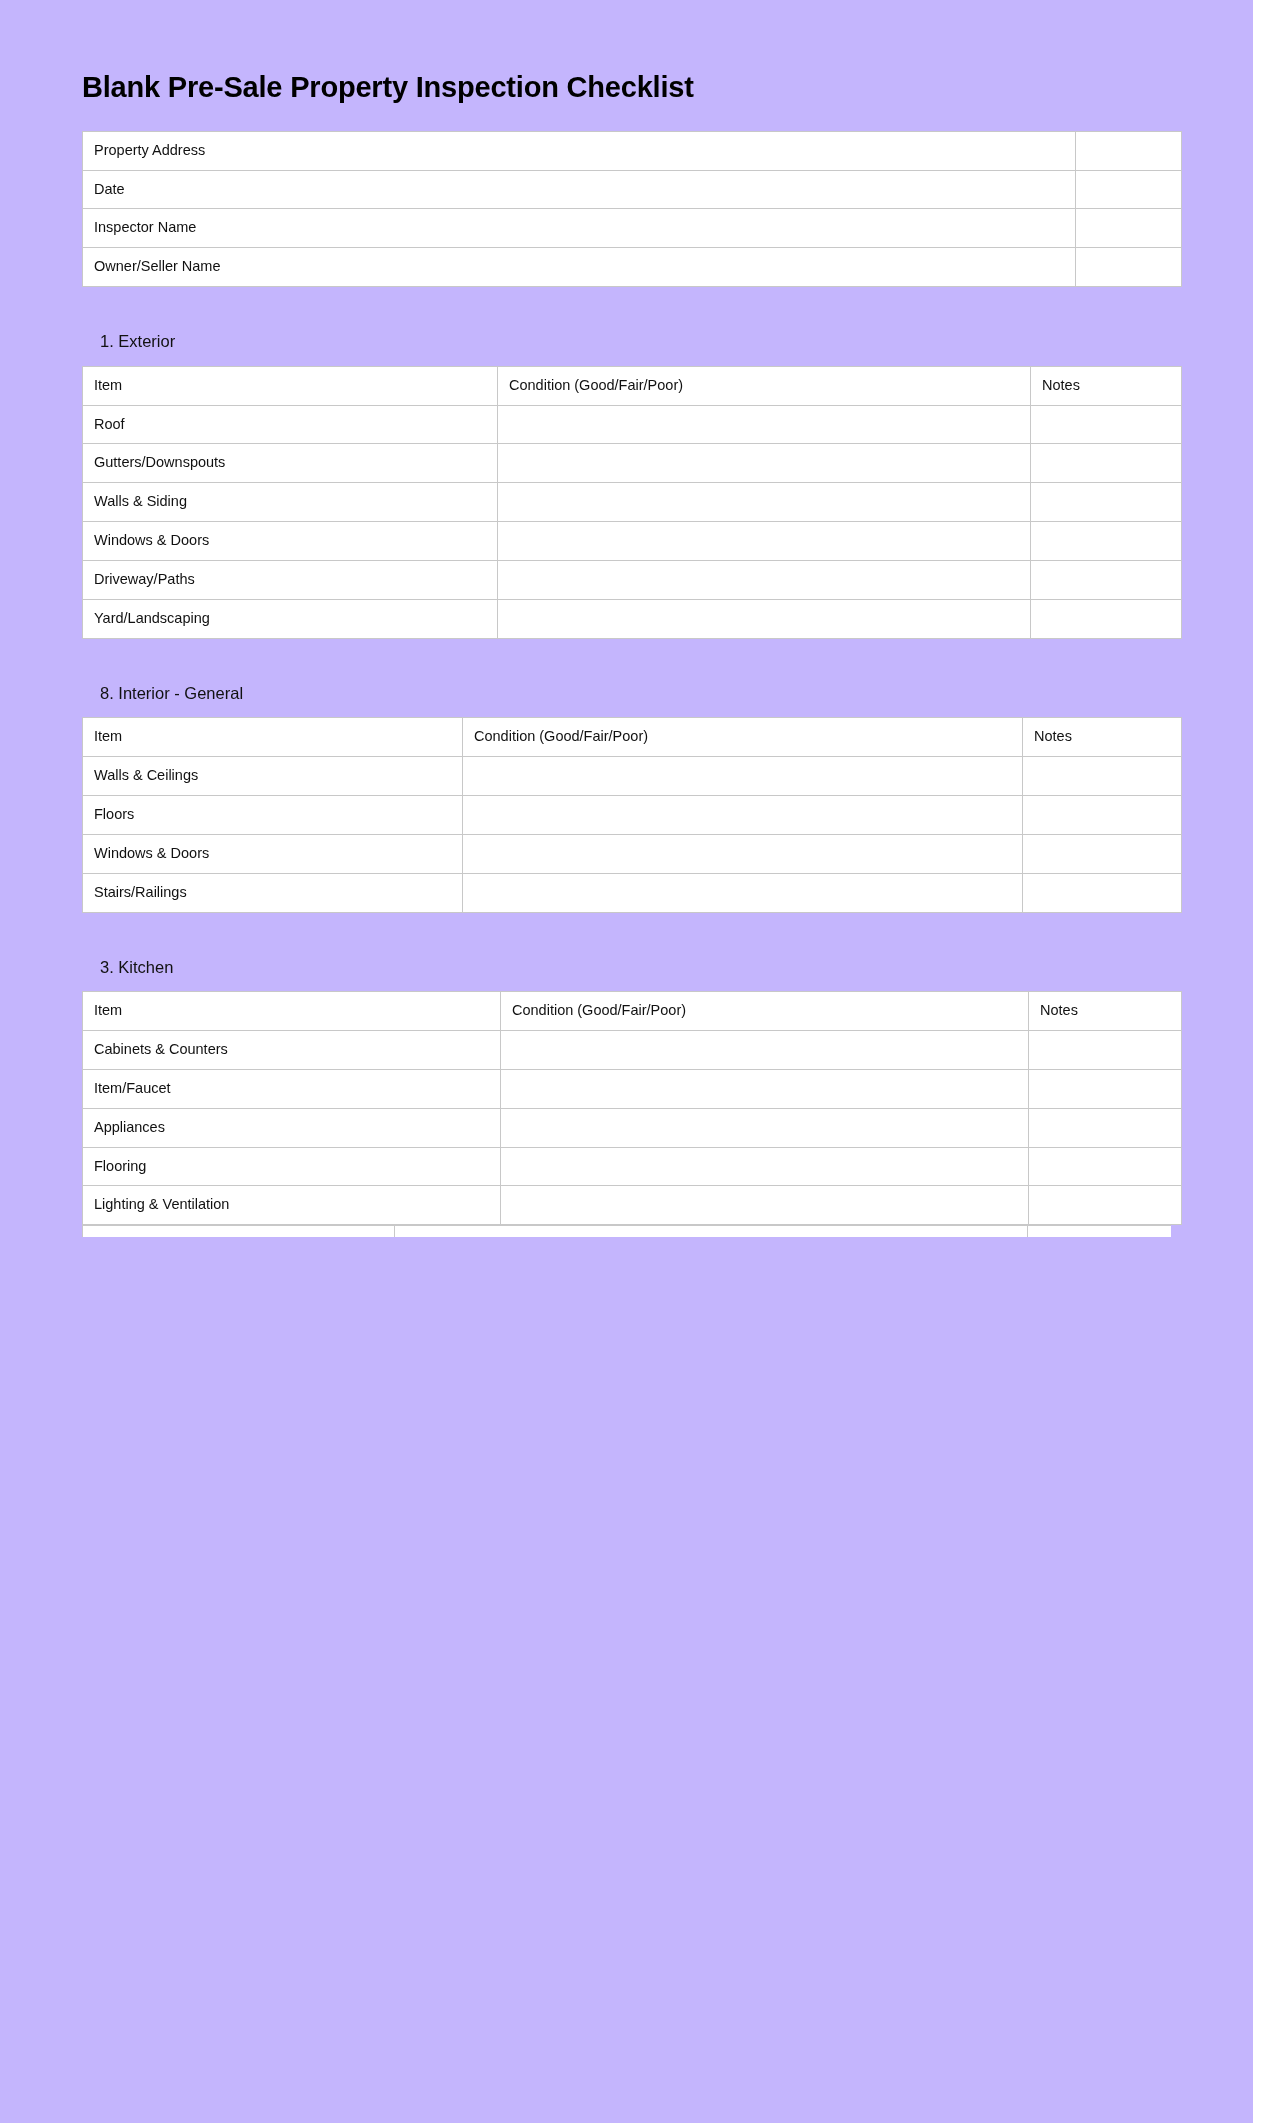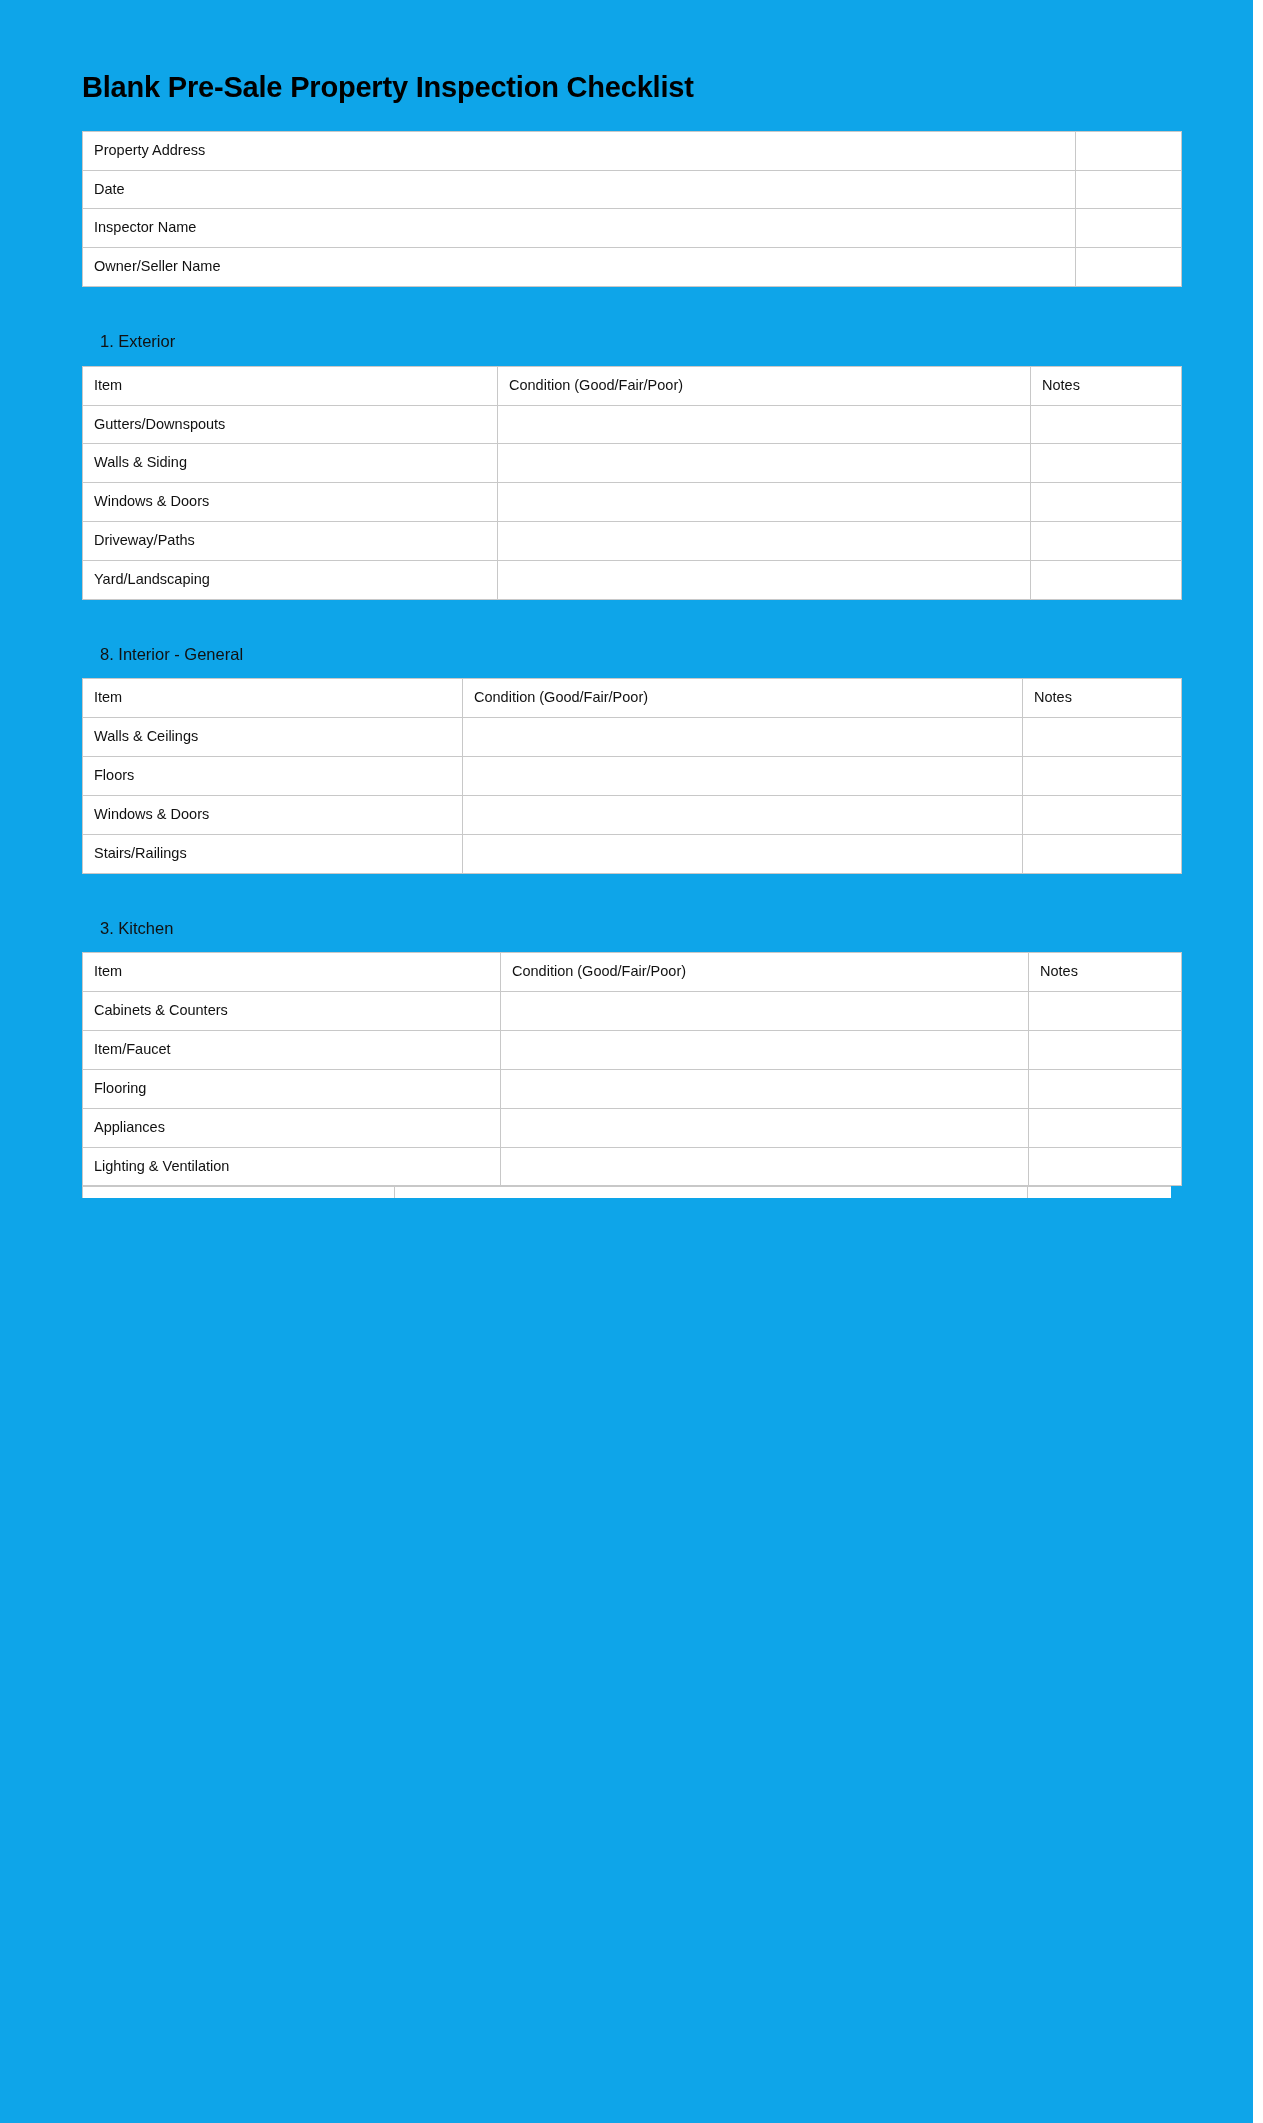--- a/index.html
+++ b/index.html
@@ -12,21 +12,21 @@
     min-height: 2123px;
     font-family: "Liberation Sans", sans-serif;
     color: #000000;
     -webkit-font-smoothing: antialiased;
   }
 
   .page {
     position: relative;
     width: 1253px;
     min-height: 2123px;
-    background: #0ea5e9;
+    background: #c4b5fd;
     box-sizing: border-box;
     padding: 70px 82px 0 82px;
     overflow: hidden;
   }
 
   .doc-title {
     font-size: 29px;
     font-weight: bold;
     letter-spacing: -0.2px;
     color: #000000;
@@ -134,20 +134,25 @@
         <col class="c2">
         <col class="c3">
       </colgroup>
     <tbody>
       <tr>
         <td>Item</td>
         <td>Condition (Good/Fair/Poor)</td>
         <td>Notes</td>
       </tr>
       <tr>
+        <td>Roof</td>
+        <td></td>
+        <td></td>
+      </tr>
+      <tr>
         <td>Gutters/Downspouts</td>
         <td></td>
         <td></td>
       </tr>
       <tr>
         <td>Walls &amp; Siding</td>
         <td></td>
         <td></td>
       </tr>
       <tr>
@@ -223,26 +228,26 @@
         <td>Cabinets &amp; Counters</td>
         <td></td>
         <td></td>
       </tr>
       <tr>
         <td>Item/Faucet</td>
         <td></td>
         <td></td>
       </tr>
       <tr>
+        <td>Appliances</td>
+        <td></td>
+        <td></td>
+      </tr>
+      <tr>
         <td>Flooring</td>
-        <td></td>
-        <td></td>
-      </tr>
-      <tr>
-        <td>Appliances</td>
         <td></td>
         <td></td>
       </tr>
       <tr>
         <td>Lighting &amp; Ventilation</td>
         <td></td>
         <td></td>
       </tr>
     </tbody>
   </table>

